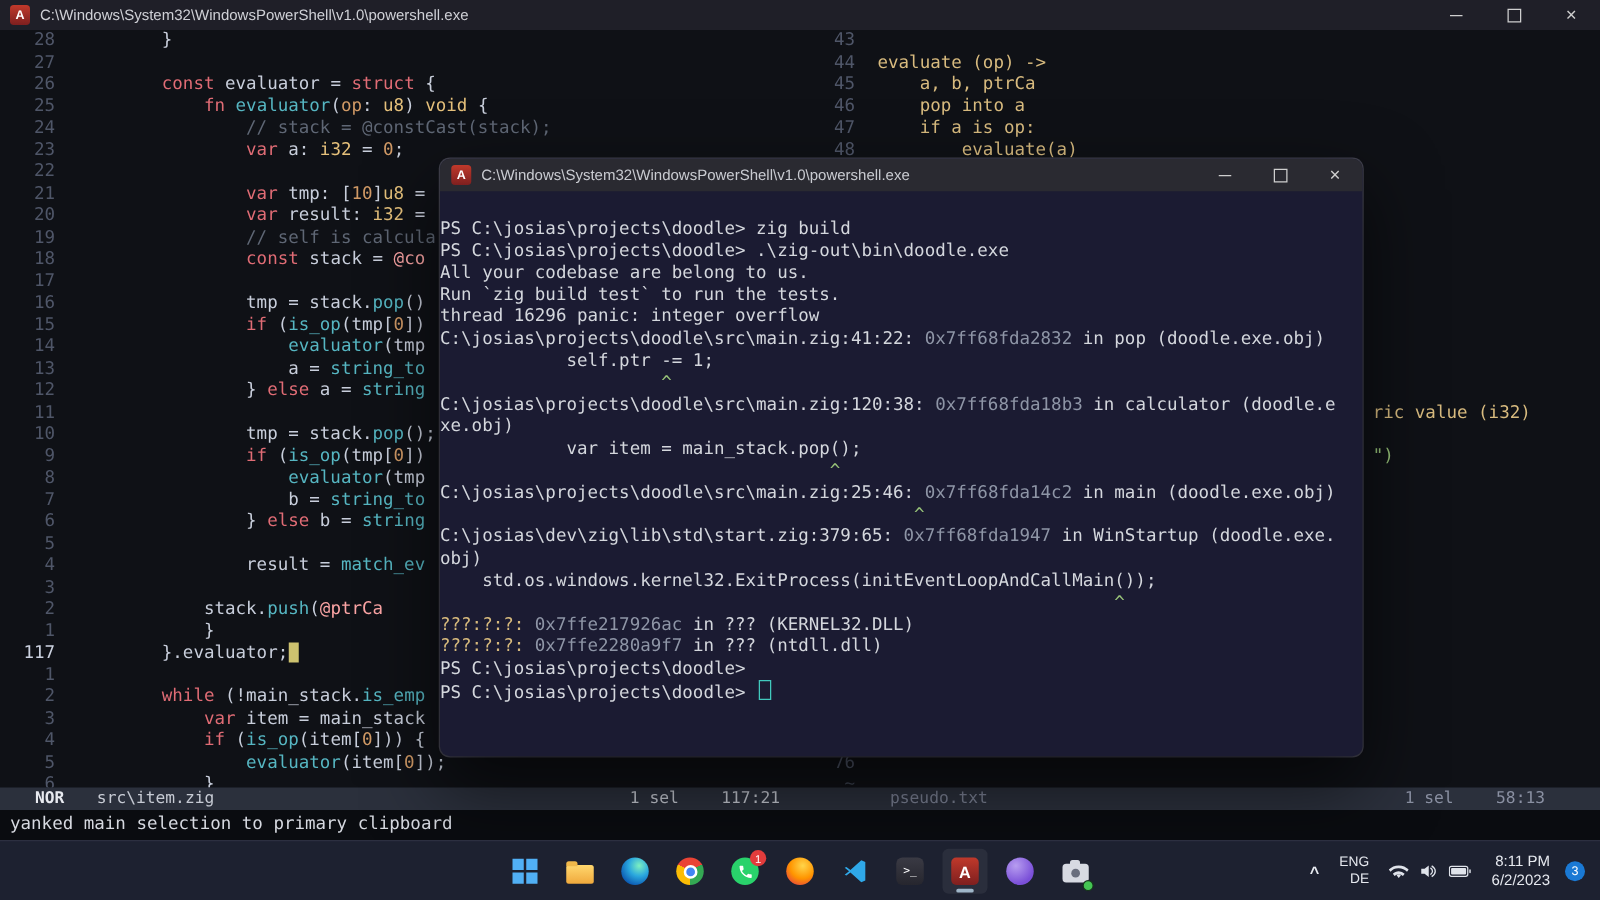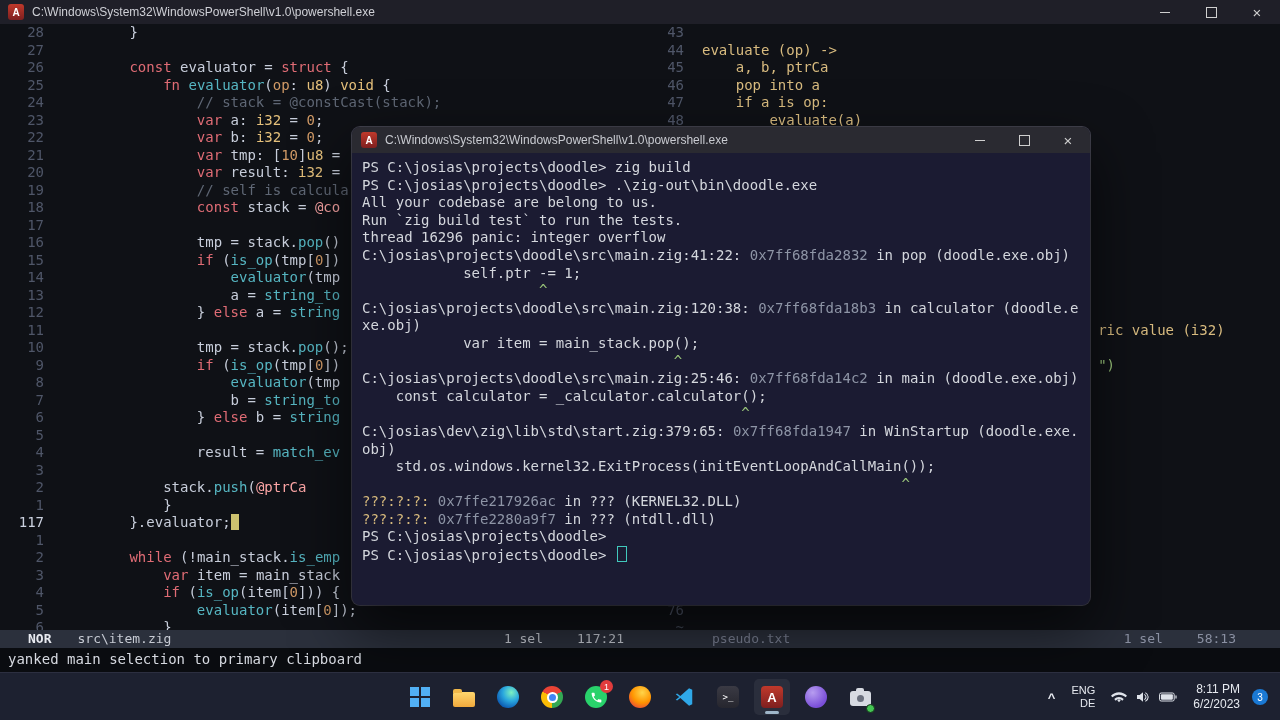--- a/index.html
+++ b/index.html
@@ -40,21 +40,21 @@
   .st-file.dim{margin-left:64px;color:#7b8194;}
   .st-rgroup{margin-left:auto;display:flex;gap:34px;margin-right:24px;color:#c6cad3;}
   .st-rgroup.dim{color:#8a90a2;margin-right:44px;}
   .msgline{position:absolute;left:0;top:648px;width:1280px;height:24px;background:#0a0c10;color:#d6d9e0;font-family:"DejaVu Sans Mono",monospace;font-size:14px;line-height:22px;padding-left:8px;box-sizing:border-box;z-index:2;}
   
   .floatwin{position:absolute;left:352px;top:127px;width:738px;height:478px;background:#1b1b32;border-radius:8px;overflow:hidden;z-index:5;box-shadow:0 24px 60px rgba(0,0,0,.6),0 0 0 1px #42424e;}
   .floatwin .titlebar2{height:26px;background:#2a2a31;display:flex;align-items:center;}
   .titlebar2 .appicon{margin-left:9px;}
   .fw-title{margin-left:8px;font-size:12px;color:#c9cbd1;}
   .titlebar2 .wc{width:44px;height:26px;}
-  .console{padding:6px 10px;font-family:"DejaVu Sans Mono",monospace;font-size:14px;}
+  .console{padding:6px 0;font-family:"DejaVu Sans Mono",monospace;font-size:14px;margin-top:16px;}
   .conline{height:17.6px;line-height:17.6px;white-space:pre;}
   .c-w{color:#d4d7dd}.c-adr{color:#8e95a6}.c-yel{color:#d7ba7d}.c-grn{color:#98c379}
   .concur{display:inline-block;width:8px;height:14px;border:1px solid #41c9bd;vertical-align:-2px;margin-left:2px;}
   
   .taskbar{position:absolute;left:0;top:672px;width:1280px;height:48px;background:#1d2130;border-top:1px solid #2c2f40;box-sizing:border-box;z-index:10;}
   .tb-icons{position:absolute;left:50%;top:0;transform:translateX(-50%);height:48px;display:flex;align-items:center;gap:8px;}
   .tbslot{position:relative;width:36px;height:36px;border-radius:5px;display:flex;align-items:center;justify-content:center;}
   .tbslot.active{background:rgba(255,255,255,.06);}
   .tbslot.active::after{content:"";position:absolute;bottom:1px;left:50%;transform:translateX(-50%);width:14px;height:3px;border-radius:2px;background:#9fb6c9;}
   .win-logo{display:grid;grid-template-columns:9px 9px;grid-template-rows:9px 9px;gap:2px;}
@@ -104,21 +104,21 @@
   </div>
 
   <div class="editor">
     <div class="pane left" id="left-rows">
         <div class="crow"><span class="gut">28</span><span class="codetext"><span class="c-fg">        }</span></span></div>
         <div class="crow"><span class="gut">27</span><span class="codetext"></span></div>
         <div class="crow"><span class="gut">26</span><span class="codetext"><span class="c-fg">        </span><span class="c-kw">const</span><span class="c-fg"> evaluator = </span><span class="c-kw">struct</span><span class="c-fg"> {</span></span></div>
         <div class="crow"><span class="gut">25</span><span class="codetext"><span class="c-fg">            </span><span class="c-kw">fn</span><span class="c-fg"> </span><span class="c-fnc">evaluator</span><span class="c-fg">(</span><span class="c-arg">op</span><span class="c-fg">: </span><span class="c-typ">u8</span><span class="c-fg">) </span><span class="c-typ">void</span><span class="c-fg"> {</span></span></div>
         <div class="crow"><span class="gut">24</span><span class="codetext"><span class="c-com">                // stack = @constCast(stack);</span></span></div>
         <div class="crow"><span class="gut">23</span><span class="codetext"><span class="c-fg">                </span><span class="c-kw">var</span><span class="c-fg"> a: </span><span class="c-typ">i32</span><span class="c-fg"> = </span><span class="c-num">0</span><span class="c-fg">;</span></span></div>
-        <div class="crow"><span class="gut">22</span><span class="codetext"><span class="c-fg">                </span><span class="c-kw">var</span><span class="c-fg"> b: </span><span class="c-typ">i32</span><span class="c-fg"> = </span><span class="c-num">0</span><span class="c-fg">;</span></span></div>
+        <div class="crow"><span class="gut">22</span></div>
         <div class="crow"><span class="gut">21</span><span class="codetext"><span class="c-fg">                </span><span class="c-kw">var</span><span class="c-fg"> tmp: [</span><span class="c-num">10</span><span class="c-fg">]</span><span class="c-typ">u8</span><span class="c-fg"> = </span></span></div>
         <div class="crow"><span class="gut">20</span><span class="codetext"><span class="c-fg">                </span><span class="c-kw">var</span><span class="c-fg"> result: </span><span class="c-typ">i32</span><span class="c-fg"> = </span></span></div>
         <div class="crow"><span class="gut">19</span><span class="codetext"><span class="c-com">                // self is calcula</span></span></div>
         <div class="crow"><span class="gut">18</span><span class="codetext"><span class="c-fg">                </span><span class="c-kw">const</span><span class="c-fg"> stack = </span><span class="c-bi">@co</span></span></div>
         <div class="crow"><span class="gut">17</span><span class="codetext"></span></div>
         <div class="crow"><span class="gut">16</span><span class="codetext"><span class="c-fg">                tmp = stack.</span><span class="c-fnc">pop</span><span class="c-fg">()</span></span></div>
         <div class="crow"><span class="gut">15</span><span class="codetext"><span class="c-fg">                </span><span class="c-kw">if</span><span class="c-fg"> (</span><span class="c-fnc">is_op</span><span class="c-fg">(tmp[</span><span class="c-num">0</span><span class="c-fg">])</span></span></div>
         <div class="crow"><span class="gut">14</span><span class="codetext"><span class="c-fg">                    </span><span class="c-fnc">evaluator</span><span class="c-fg">(tmp</span></span></div>
         <div class="crow"><span class="gut">13</span><span class="codetext"><span class="c-fg">                    a = </span><span class="c-fnc">string_to</span></span></div>
         <div class="crow"><span class="gut">12</span><span class="codetext"><span class="c-fg">                } </span><span class="c-kw">else</span><span class="c-fg"> a = </span><span class="c-fnc">string</span></span></div>
@@ -223,21 +223,20 @@
         <div class="conline"><span class="c-w">Run `zig build test` to run the tests.</span></div>
         <div class="conline"><span class="c-w">thread 16296 panic: integer overflow</span></div>
         <div class="conline"><span class="c-w">C:\josias\projects\doodle\src\main.zig:41:22: </span><span class="c-adr">0x7ff68fda2832</span><span class="c-w"> in pop (doodle.exe.obj)</span></div>
         <div class="conline"><span class="c-w">            self.ptr -= 1;</span></div>
         <div class="conline"><span class="c-grn">                     ^</span></div>
         <div class="conline"><span class="c-w">C:\josias\projects\doodle\src\main.zig:120:38: </span><span class="c-adr">0x7ff68fda18b3</span><span class="c-w"> in calculator (doodle.e</span></div>
         <div class="conline"><span class="c-w">xe.obj)</span></div>
         <div class="conline"><span class="c-w">            var item = main_stack.pop();</span></div>
         <div class="conline"><span class="c-grn">                                     ^</span></div>
         <div class="conline"><span class="c-w">C:\josias\projects\doodle\src\main.zig:25:46: </span><span class="c-adr">0x7ff68fda14c2</span><span class="c-w"> in main (doodle.exe.obj)</span></div>
-        <div class="conline"><span class="c-w">    const calculator = _calculator.calculator();</span></div>
         <div class="conline"><span class="c-grn">                                             ^</span></div>
         <div class="conline"><span class="c-w">C:\josias\dev\zig\lib\std\start.zig:379:65: </span><span class="c-adr">0x7ff68fda1947</span><span class="c-w"> in WinStartup (doodle.exe.</span></div>
         <div class="conline"><span class="c-w">obj)</span></div>
         <div class="conline"><span class="c-w">    std.os.windows.kernel32.ExitProcess(initEventLoopAndCallMain());</span></div>
         <div class="conline"><span class="c-grn">                                                                ^</span></div>
         <div class="conline"><span class="c-yel">???:?:?: </span><span class="c-adr">0x7ffe217926ac</span><span class="c-w"> in ??? (KERNEL32.DLL)</span></div>
         <div class="conline"><span class="c-yel">???:?:?: </span><span class="c-adr">0x7ffe2280a9f7</span><span class="c-w"> in ??? (ntdll.dll)</span></div>
         <div class="conline"><span class="c-w">PS C:\josias\projects\doodle&gt;</span></div>
         <div class="conline"><span class="c-w">PS C:\josias\projects\doodle&gt; </span><span class="concur"></span></div>
       </div>

